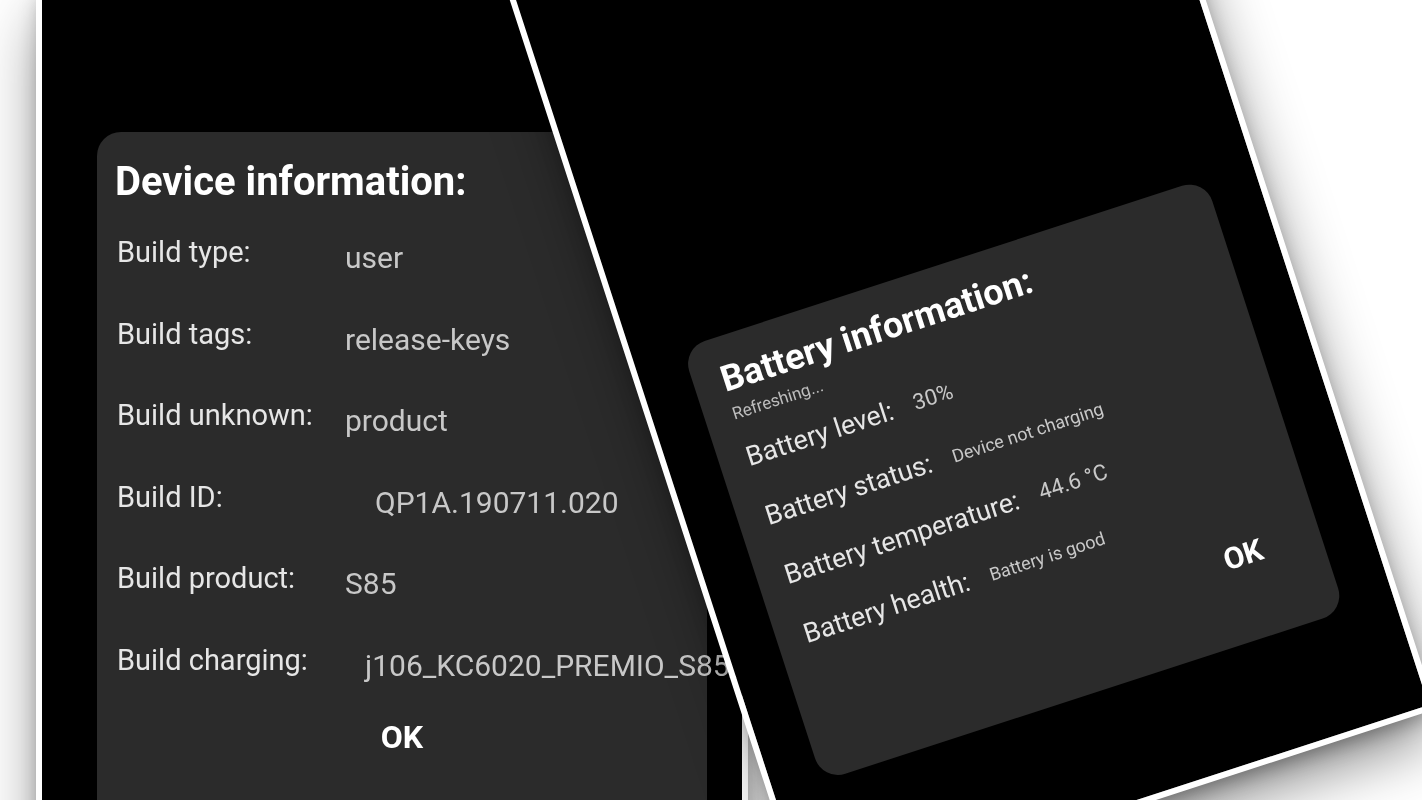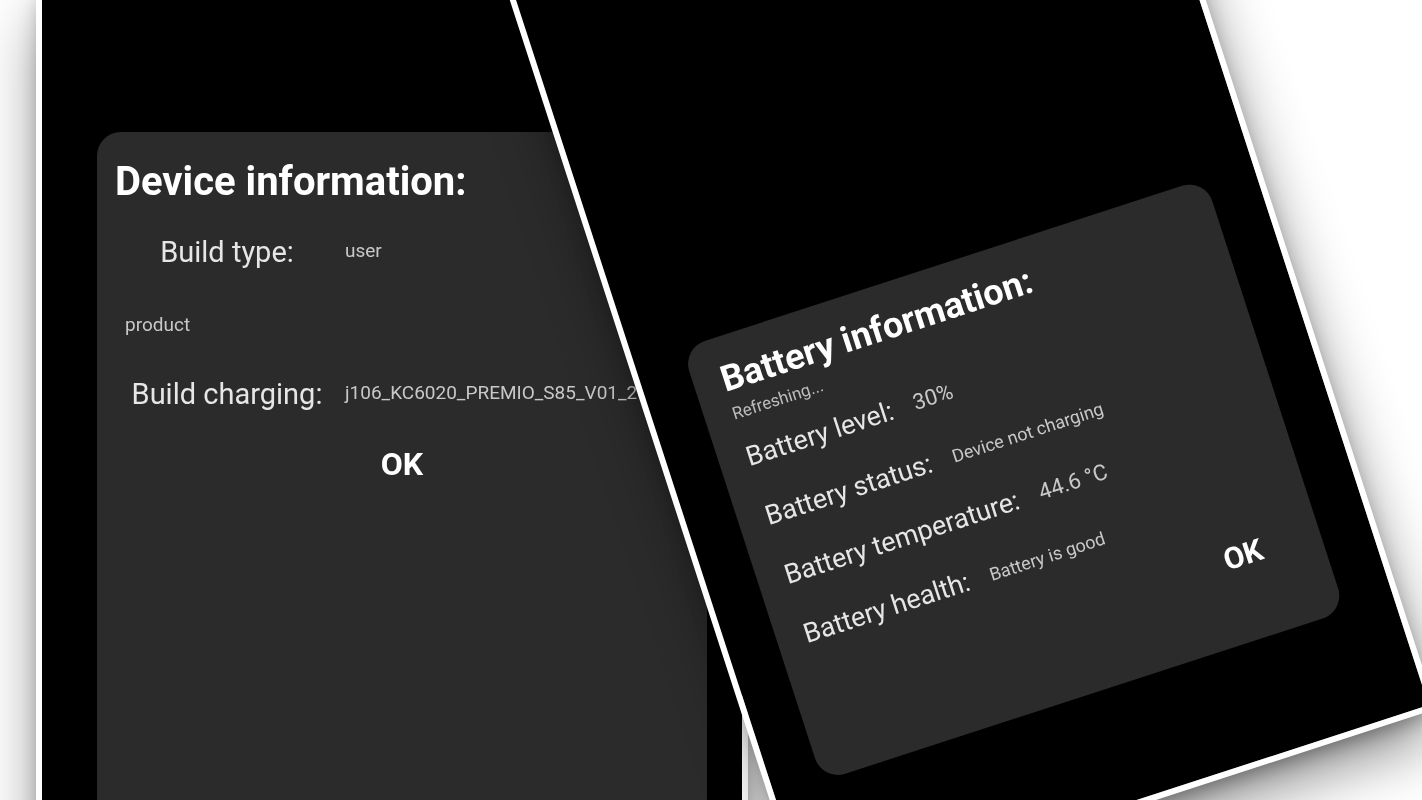--- a/index.html
+++ b/index.html
@@ -59,23 +59,23 @@
     width:700px; height:900px;
     border-radius:0;
   }
   #card-left{
     left:55px; top:100px;
     width:610px; height:762px;
     padding:26px 20px 0 20px;
     margin-top:44px;
   }
   #card-left .card-title{ font-size:40px; margin:0 0 30px -2px;}
-  #card-left .row{ margin:0 0 40px 0;text-align:center;}
+  #card-left .row{ margin:0 0 40px 0;}
   #card-left .row .label{ font-size:29px; min-width:220px;}
-  #card-left .row .value{ font-size:19px; padding-top:4px; padding-left:8px; max-width:300px; line-height:1.25;}
+  #card-left .row .value{ font-size:30px; padding-top:4px; padding-left:8px; max-width:300px; line-height:1.25;}
   #card-left .row:nth-child(5) .label{min-width:250px;}
   #card-left .row:nth-child(7) .label{min-width:240px;}
   #card-left .row:nth-child(8) .label{min-width:240px;}
   #card-left .ok-btn{ font-size:32px; margin-top:-6px;}
 
   
   #phone-right{
     left:640px; top:-170px;
     width:650px; height:1000px;
     transform:rotate(-18deg);
@@ -99,21 +99,34 @@
 
 <div id="phone-left" class="phone">
   <div id="card-left" class="card">
     <div class="card-title">Device information:</div>
 
     <div class="row">
       <div class="label">Build type:</div>
       <div class="value">user</div>
     </div>
     <div class="row">
+      <div class="label">Build tags:</div>
+      <div class="value">release-keys</div>
+    </div>
+    <div class="row">
+      <div class="label">Build unknown:</div>
       <div class="value">product</div>
+    </div>
+    <div class="row">
+      <div class="label">Build ID:</div>
+      <div class="value">QP1A.190711.020</div>
+    </div>
+    <div class="row">
+      <div class="label">Build product:</div>
+      <div class="value">S85</div>
     </div>
     <div class="row">
       <div class="label">Build charging:</div>
       <div class="value">j106_KC6020_PREMIO_S85_V01_20201215</div>
     </div>
 
     <span class="ok-btn">OK</span>
   </div>
 </div>
 

